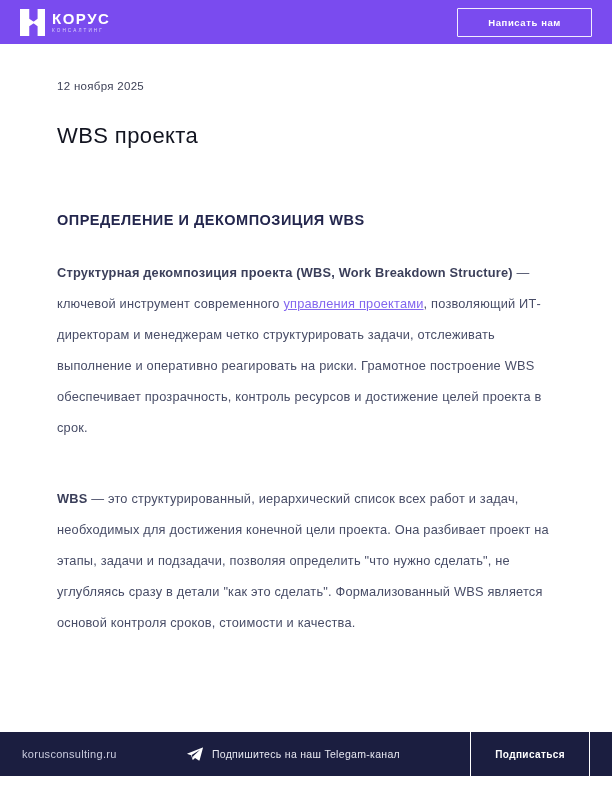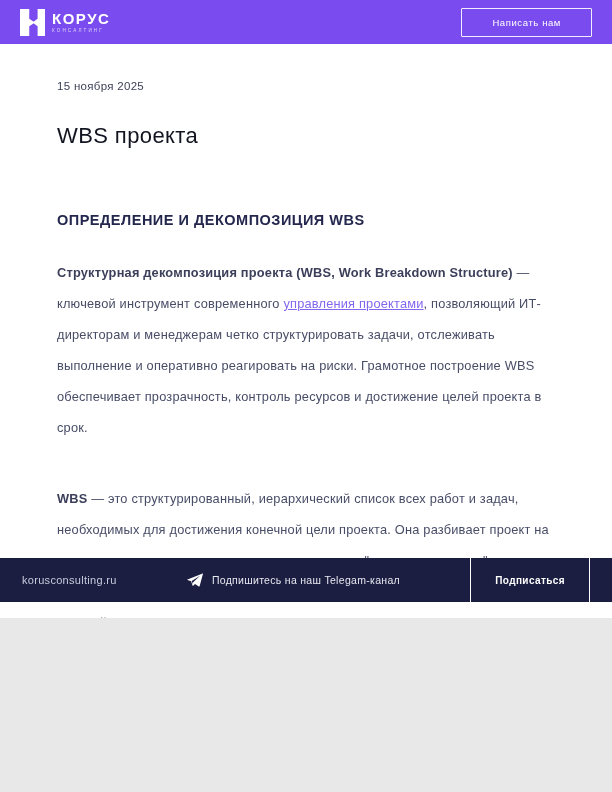--- a/index.html
+++ b/index.html
@@ -1,36 +1,36 @@
 <!DOCTYPE html>
 <html><head>
 <meta charset="utf-8">
 <style>
   * { margin: 0; padding: 0; box-sizing: border-box; }
   html, body { background: #e8e8e8; }
   body { font-family: "Liberation Sans", sans-serif; }
   .page {
-    width: 612px; height: 618px; margin: 0 auto; background: #ffffff;
+    width: 612px; height: 792px; margin: 0 auto; background: #ffffff;
     position: relative; overflow: hidden;
   }
 
   
   .header {
     height: 44px; background: #7A4BEF; display: flex;
     align-items: center; justify-content: space-between; padding: 0 20px;
   }
   .logo { display: flex; align-items: center; gap: 7px; cursor: pointer; }
   .logo-mark { width: 25px; height: 27px; display: block; }
   .logo-text { display: flex; flex-direction: column; line-height: 1; }
   .logo-brand { color: #ffffff; font-weight: bold; font-size: 15px; letter-spacing: 1.5px; }
   .logo-sub { color: #dcd4fb; font-size: 4.6px; letter-spacing: 2.1px; margin-top: 3px; }
   .btn-outline-white {
     background: transparent; border: 1px solid rgba(255,255,255,0.9);
     color: #ffffff; font-family: "Liberation Sans", sans-serif;
-    font-weight: normal; font-size: 9.5px; letter-spacing: 0.6px;
+    font-weight: bold; font-size: 9.5px; letter-spacing: 0.6px;
     padding: 8px 30px; cursor: pointer; border-radius: 1px;
   }
 
   
   .content { padding: 36px 57px 0 57px; }
   .date { font-size: 11.5px; color: #3E4257; letter-spacing: 0.3px; }
   .title {
     margin-top: 31px; font-size: 22px; font-weight: normal;
     color: #121420; letter-spacing: 0.4px;
   }
@@ -78,21 +78,21 @@
       </svg>
       <div class="logo-text">
         <span class="logo-brand">КОРУС</span>
         <span class="logo-sub">КОНСАЛТИНГ</span>
       </div>
     </div>
     <button class="btn-outline-white">Написать нам</button>
   </div>
 
   <div class="content">
-    <div class="date">15 ноября 2025</div>
+    <div class="date">12 ноября 2025</div>
     <h1 class="title">WBS проекта</h1>
 
     <h2 class="h2 h2-first">ОПРЕДЕЛЕНИЕ И ДЕКОМПОЗИЦИЯ WBS</h2>
 
     <p class="para"><b>Структурная декомпозиция проекта (WBS, Work Breakdown Structure)</b><span> — ключевой инструмент современного </span><a class="inline-link">управления проектами</a><span>, позволяющий ИТ-директорам и менеджерам четко структурировать задачи, отслеживать выполнение и оперативно реагировать на риски. Грамотное построение WBS обеспечивает прозрачность, контроль ресурсов и достижение целей проекта в срок.</span></p>
 
     <p class="para"><b>WBS</b><span> — это структурированный, иерархический список всех работ и задач, необходимых для достижения конечной цели проекта. Она разбивает проект на этапы, задачи и подзадачи, позволяя определить "что нужно сделать", не углубляясь сразу в детали "как это сделать". Формализованный WBS является основой контроля сроков, стоимости и качества.</span></p>
 
 
   </div>

